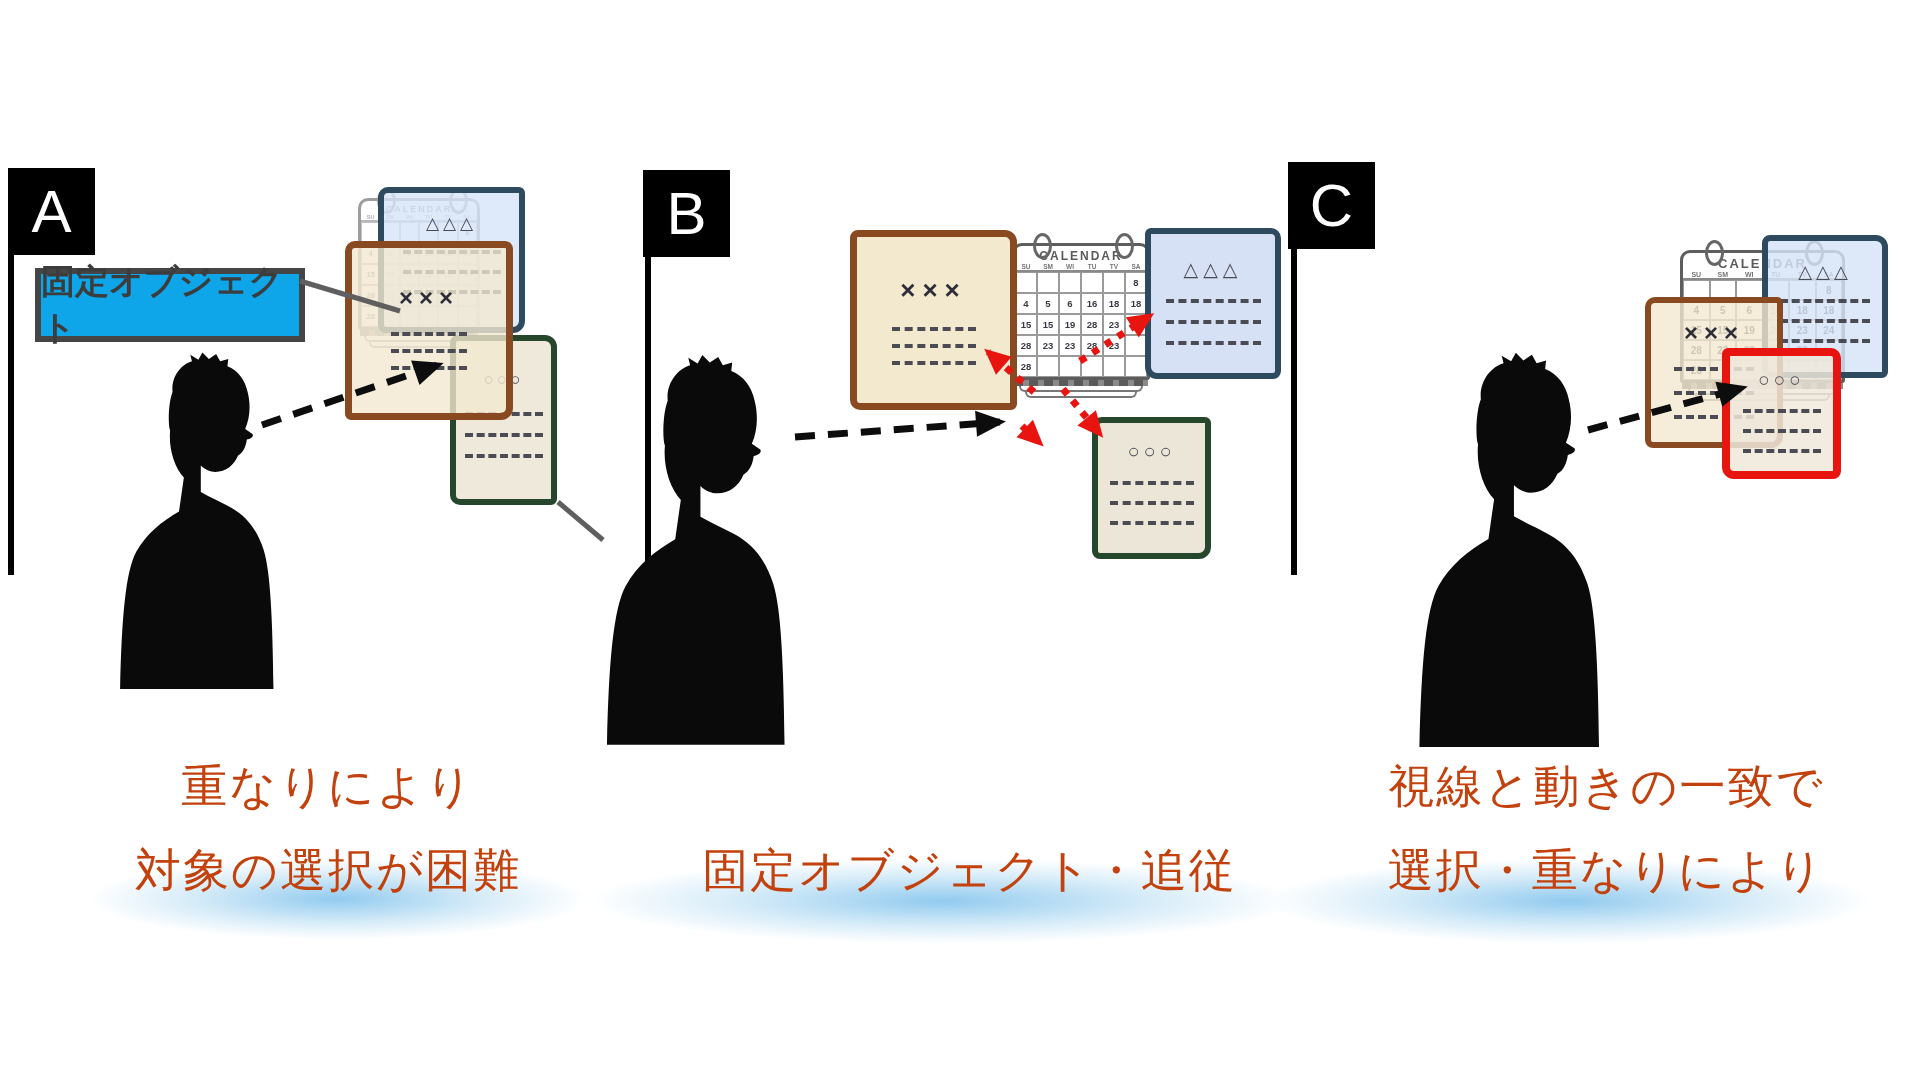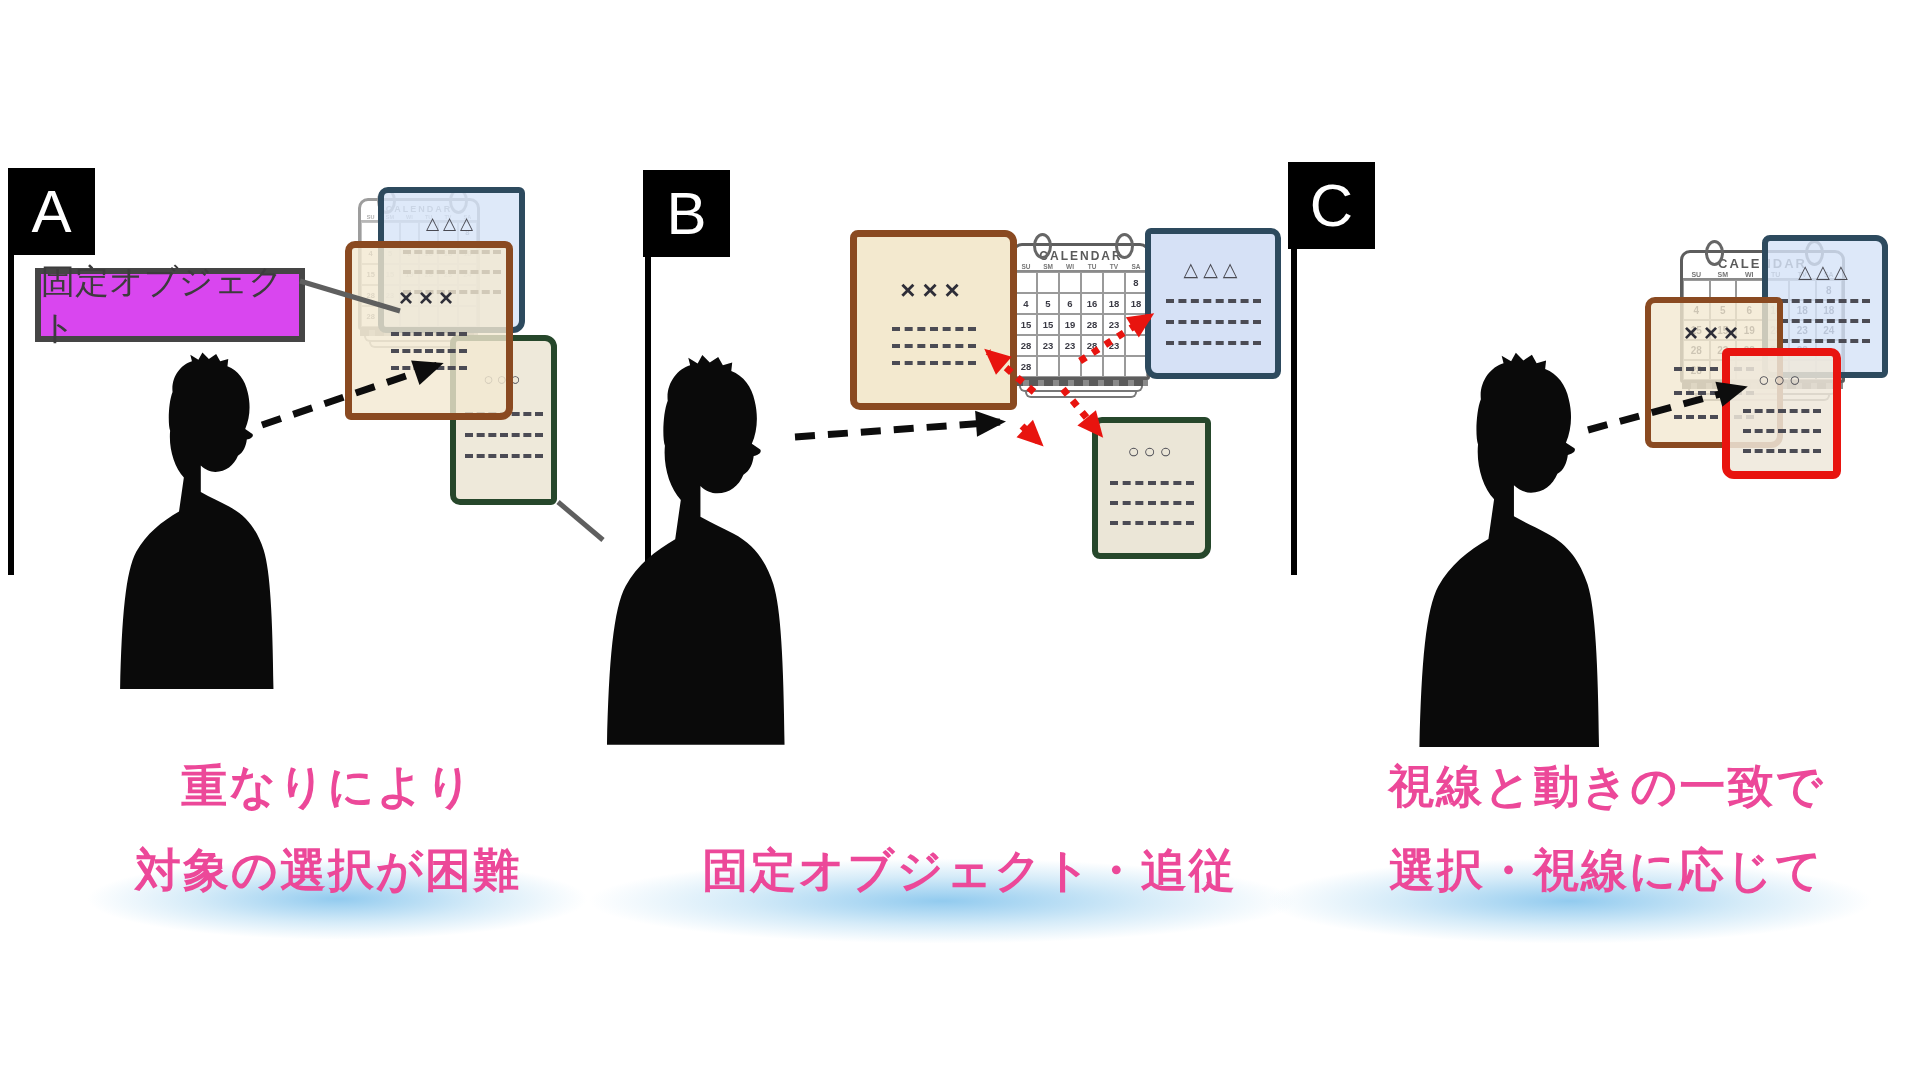--- a/index.html
+++ b/index.html
@@ -23,25 +23,25 @@
   .cal-title{text-align:center;font-weight:bold;color:#5a5a5a;letter-spacing:2px;padding-top:3px;}
   .cal-days{display:grid;grid-template-columns:repeat(6,1fr);text-align:center;color:#767676;
             font-weight:bold;border-bottom:2px solid #8a8a8a;}
   .cal-grid{display:grid;grid-template-columns:repeat(6,1fr);}
   .cal-cell{border:1px solid #9a9a9a;display:flex;align-items:center;justify-content:center;
             font-weight:bold;color:#3a3a44;}
   .cal-band{background:repeating-linear-gradient(90deg,#5a5a5a 0 9px,#8a8a8a 9px 15px);height:6px;margin:0 2px;}
   .cal-stack{border:2.5px solid #777;border-top:none;border-radius:0 0 6px 6px;height:4px;}
 
   
-  .label-box{position:absolute;background:#d946ef;border:6px solid #454545;color:#3c3c3c;z-index:6;
-             display:flex;align-items:center;justify-content:center;font-weight:400;}
-
-  
-  .caption{position:absolute;text-align:center;font-weight:bold;color:#ec4899;font-size:46px;
+  .label-box{position:absolute;background:#0ea5e9;border:6px solid #454545;color:#3c3c3c;z-index:6;
+             display:flex;align-items:center;justify-content:center;font-weight:700;}
+
+  
+  .caption{position:absolute;text-align:center;font-weight:normal;color:#c2410c;font-size:46px;
            letter-spacing:2px;z-index:3;}
   .glow{position:absolute;border-radius:50%;z-index:2;
         background:radial-gradient(ellipse at center,rgba(140,200,238,0.95) 0%,rgba(185,222,244,0.6) 40%,rgba(255,255,255,0) 70%);}
 
   .person{position:absolute;z-index:5;}
   .overlay{position:absolute;left:0;top:0;z-index:10;pointer-events:none;}
 </style>
 </head>
 <body>
 
@@ -312,15 +312,15 @@
   </svg>
 
   <div class="glow" style="left:85px;top:858px;width:505px;height:82px;"></div>
   <div class="glow" style="left:585px;top:858px;width:715px;height:86px;"></div>
   <div class="glow" style="left:1265px;top:858px;width:610px;height:86px;"></div>
 
   <div class="caption" style="left:10px;top:756px;width:636px;">重なりにより</div>
   <div class="caption" style="left:10px;top:840px;width:636px;">対象の選択が困難</div>
   <div class="caption" style="left:646px;top:840px;width:647px;">固定オブジェクト・追従</div>
   <div class="caption" style="left:1293px;top:756px;width:627px;">視線と動きの一致で</div>
-  <div class="caption" style="left:1293px;top:840px;width:627px;">選択・視線に応じて</div>
+  <div class="caption" style="left:1293px;top:840px;width:627px;">選択・重なりにより</div>
 
 </div>
 
 </body></html>

